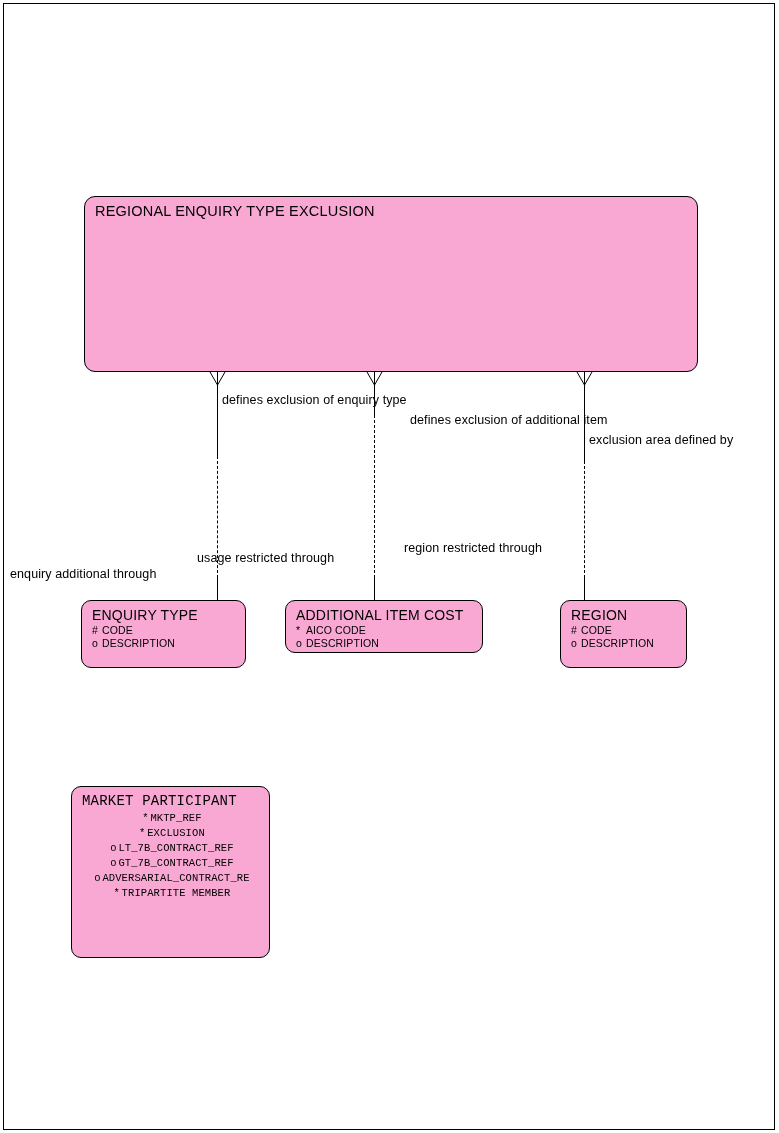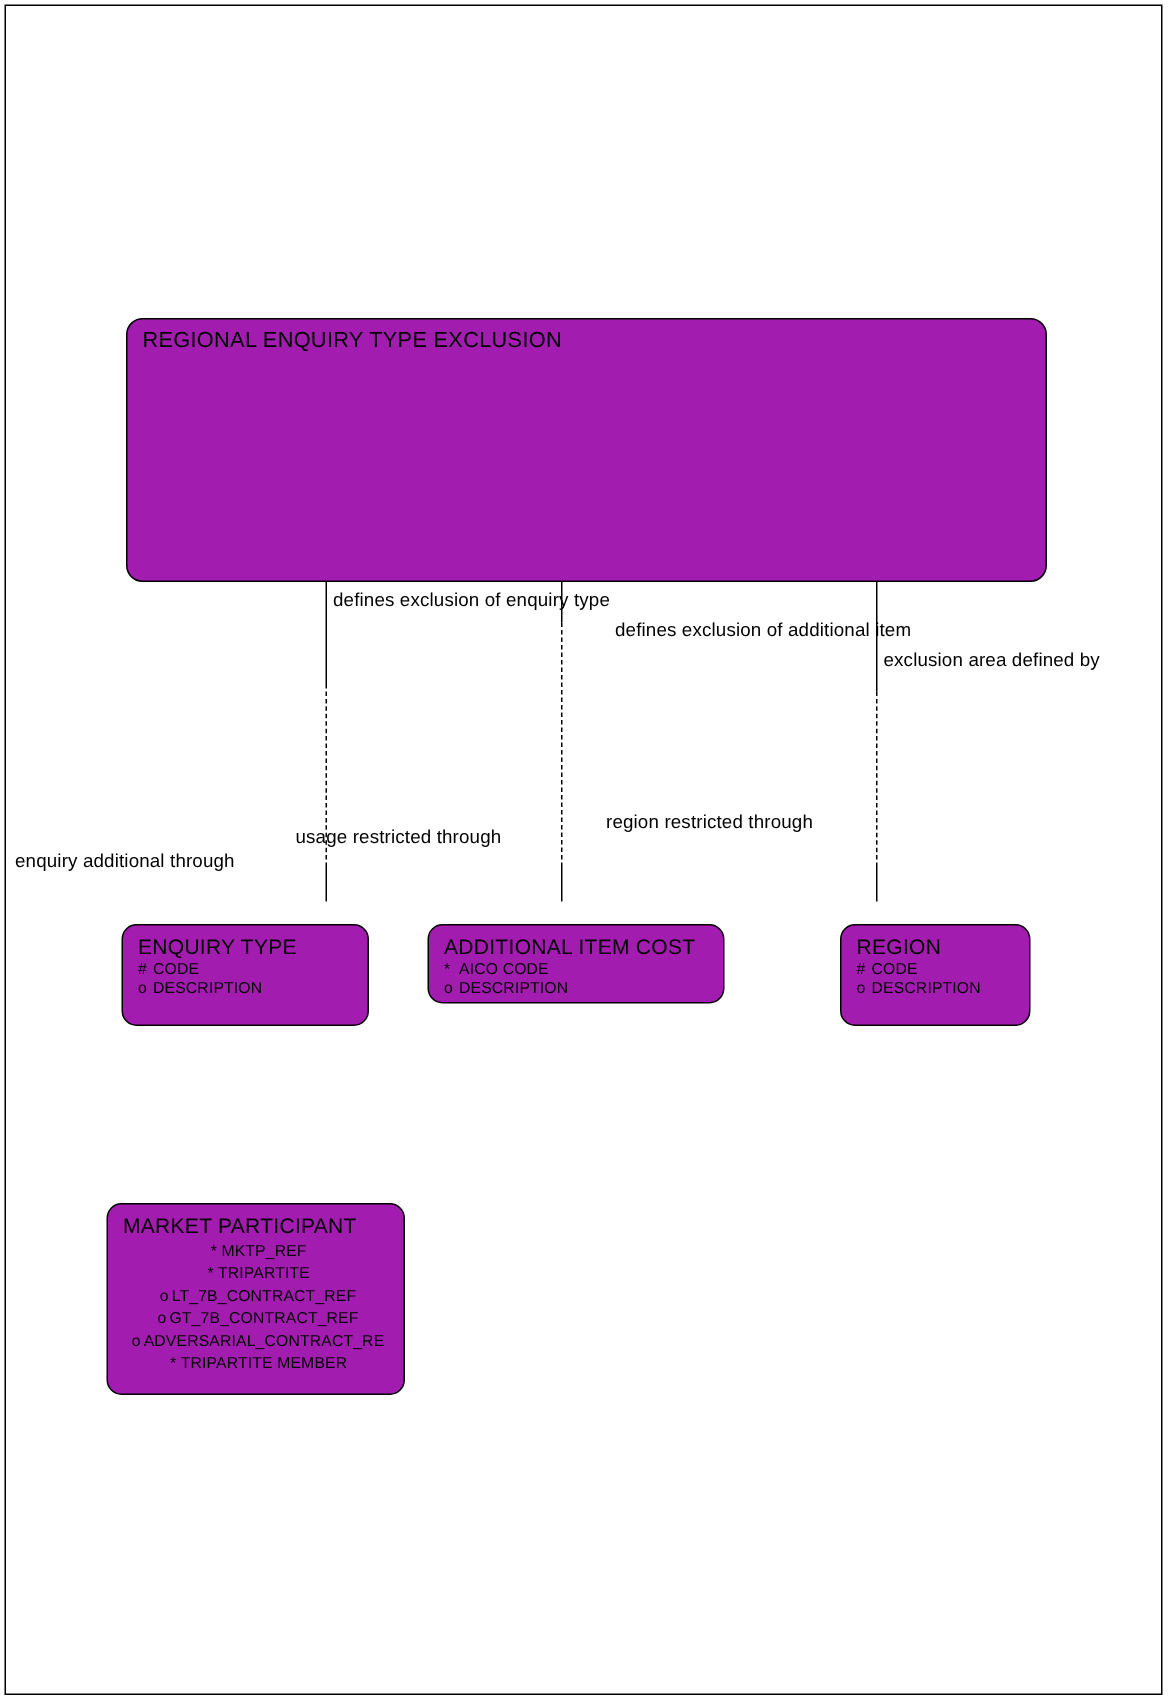--- a/index.html
+++ b/index.html
@@ -32,23 +32,22 @@
     box-sizing: border-box;
     pointer-events: none;
   }
 
   
   .entity {
     position: absolute;
     box-sizing: border-box;
     border: 1px solid #000000;
     border-radius: 10px;
-    background: #a21caf;
+    background: #f9a8d4;
     padding: 6px 9px 6px 10px;
-    margin-top: 16px;
   }
   .entity-name {
     font-size: 14px;
     line-height: 16px;
     letter-spacing: 0.2px;
     white-space: nowrap;
   }
   .attr-list {
     margin: 1px 0 0 0;
     padding: 0;
@@ -92,21 +91,22 @@
   #entity-region {
     left: 560px;
     top: 600px;
     width: 127px;
     height: 68px;
   }
   #entity-market-participant {
     left: 71px;
     top: 786px;
     width: 199px;
-    height: 128px;
+    height: 172px;
+    font-family: Liberation Mono, monospace;
   }
   #entity-market-participant .attr-list {
     margin-top: 2px;
     text-align: center;
   }
   #entity-market-participant .attr {
     line-height: 15px;
   }
   
   .attr.overflowing {
@@ -233,21 +233,21 @@
     </ul>
   </div>
 
   <div class="entity" id="entity-market-participant">
     <div class="entity-name">MARKET PARTICIPANT</div>
     <ul class="attr-list">
       <li class="attr">
         <span class="marker">*</span><span>MKTP_REF</span>
       </li>
       <li class="attr">
-        <span class="marker">*</span><span>TRIPARTITE</span>
+        <span class="marker">*</span><span>EXCLUSION</span>
       </li>
       <li class="attr">
         <span class="marker">o</span><span>LT_7B_CONTRACT_REF</span>
       </li>
       <li class="attr">
         <span class="marker">o</span><span>GT_7B_CONTRACT_REF</span>
       </li>
       <li class="attr overflowing">
         <span class="marker">o</span><span>ADVERSARIAL_CONTRACT_RE</span>
       </li>

